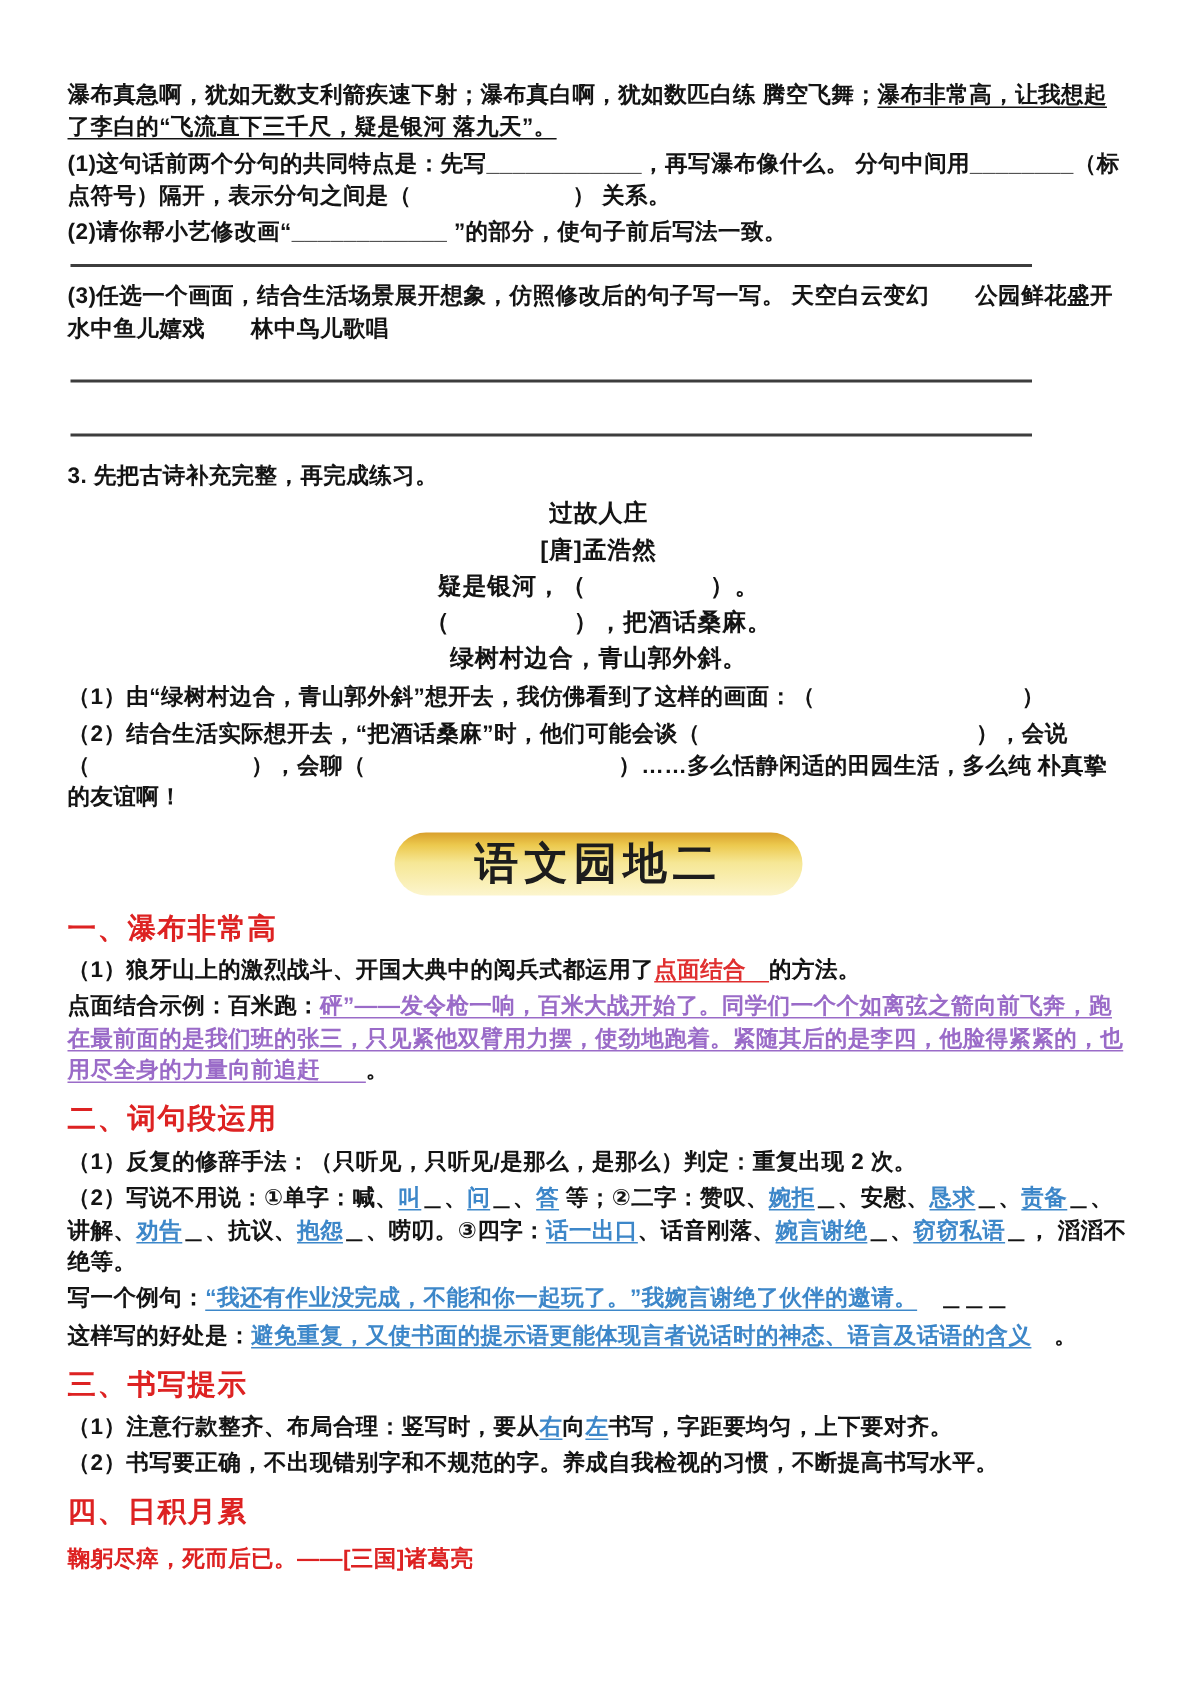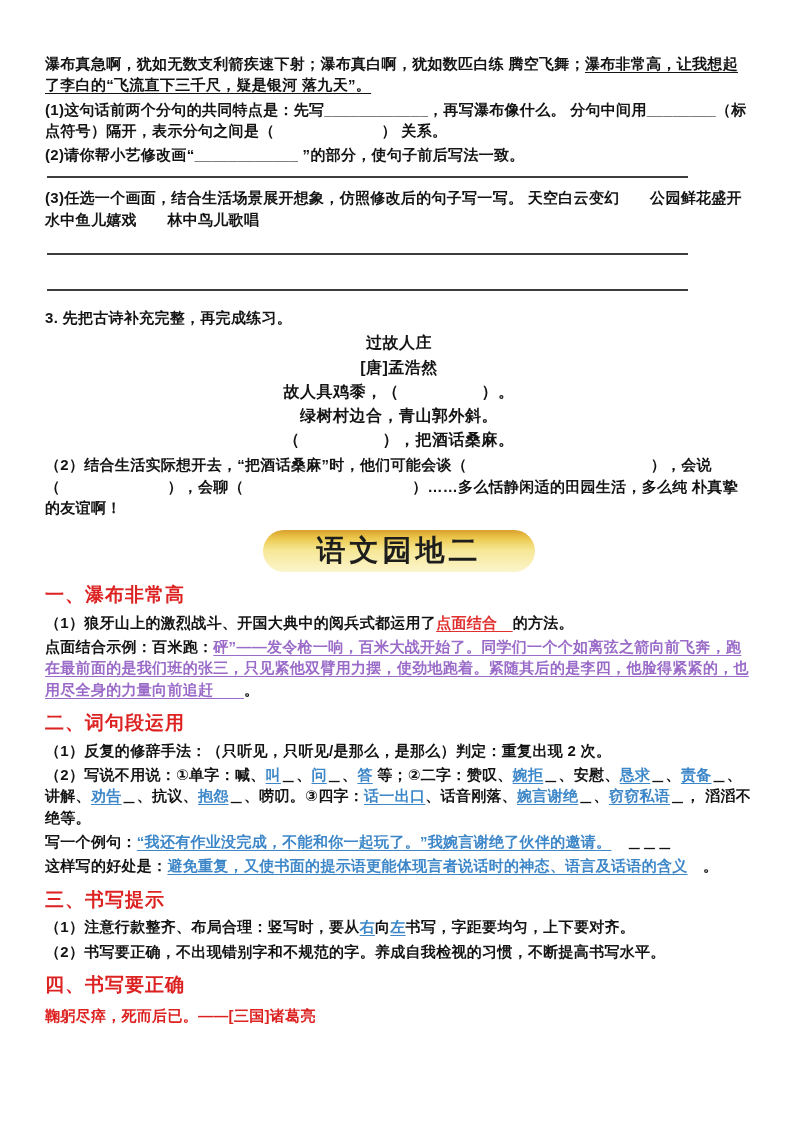--- a/index.html
+++ b/index.html
@@ -43,34 +43,35 @@
       <div class="p"><span class="s-k">瀑布真急啊，犹如无数支利箭疾速下射；瀑布真白啊，犹如数匹白练 腾空飞舞；</span><span class="s-ku">瀑布非常高，让我想起了李白的“飞流直下三千尺，疑是银河 落九天”。</span></div>
       <div class="p"><span class="s-k">(1)这句话前两个分句的共同特点是：先写____________，再写瀑布像什么。 分句中间用________（标点符号）隔开，表示分句之间是（　　　　　　　） 关系。</span></div>
       <div class="p"><span class="s-k">(2)请你帮小艺修改画“____________ ”的部分，使句子前后写法一致。</span></div>
       <div class="rule"></div>
       <div class="p"><span class="s-k">(3)任选一个画面，结合生活场景展开想象，仿照修改后的句子写一写。 天空白云变幻　　公园鲜花盛开　　水中鱼儿嬉戏　　林中鸟儿歌唱</span></div>
       <div class="rule sp-lg"></div>
       <div class="rule sp-xl"></div>
       <div class="p sp-md"><span class="s-k">3. 先把古诗补充完整，再完成练习。</span></div>
       <div class="center"><span class="s-k">过故人庄</span></div>
       <div class="center"><span class="s-k">[唐]孟浩然</span></div>
-      <div class="center"><span class="s-k">故人具鸡黍，（　　　　　）。</span></div>
+      <div class="center"><span class="s-k">疑是银河，（　　　　　）。</span></div>
+      <div class="center"><span class="s-k">（　　　　　），把酒话桑麻。</span></div>
       <div class="center"><span class="s-k">绿树村边合，青山郭外斜。</span></div>
-      <div class="center"><span class="s-k">（　　　　　），把酒话桑麻。</span></div>
+      <div class="p"><span class="s-k">（1）由“绿树村边合，青山郭外斜”想开去，我仿佛看到了这样的画面：（　　　　　　　　　）</span></div>
       <div class="p"><span class="s-k">（2）结合生活实际想开去，“把酒话桑麻”时，他们可能会谈（　　　　　　　　　　　　），会说（　　　　　　　），会聊（　　　　　　　　　　　）……多么恬静闲适的田园生活，多么纯 朴真挚的友谊啊！</span></div>
     </div>
   <div class="badge">语文园地二</div>
   <div id="blocks-bottom">
       <div class="h2"><span class="s-r">一、瀑布非常高</span></div>
       <div class="p"><span class="s-k">（1）狼牙山上的激烈战斗、开国大典中的阅兵式都运用了</span><span class="s-ru">点面结合　</span><span class="s-k">的方法。</span></div>
       <div class="p"><span class="s-k">点面结合示例：百米跑：</span><span class="s-pu">砰”——发令枪一响，百米大战开始了。同学们一个个如离弦之箭向前飞奔，跑在最前面的是我们班的张三，只见紧他双臂用力摆，使劲地跑着。紧随其后的是李四，他脸得紧紧的，也用尽全身的力量向前追赶　　</span><span class="s-k">。</span></div>
       <div class="h2"><span class="s-r">二、词句段运用</span></div>
       <div class="p"><span class="s-k">（1）反复的修辞手法：（只听见，只听见/是那么，是那么）判定：重复出现 2 次。</span></div>
       <div class="p"><span class="s-k">（2）写说不用说：①单字：喊、</span><span class="s-bu">叫</span><span class="s-k">＿、</span><span class="s-bu">问</span><span class="s-k">＿、</span><span class="s-bu">答</span><span class="s-k"> 等；②二字：赞叹、</span><span class="s-bu">婉拒</span><span class="s-k">＿、安慰、</span><span class="s-bu">恳求</span><span class="s-k">＿、</span><span class="s-bu">责备</span><span class="s-k">＿、 讲解、</span><span class="s-bu">劝告</span><span class="s-k">＿、抗议、</span><span class="s-bu">抱怨</span><span class="s-k">＿、唠叨。③四字：</span><span class="s-bu">话一出口</span><span class="s-k">、话音刚落、</span><span class="s-bu">婉言谢绝</span><span class="s-k">＿、</span><span class="s-bu">窃窃私语</span><span class="s-k">＿， 滔滔不绝等。</span></div>
       <div class="p"><span class="s-k">写一个例句：</span><span class="s-bu">“我还有作业没完成，不能和你一起玩了。”我婉言谢绝了伙伴的邀请。</span><span class="s-k">　＿＿＿</span></div>
       <div class="p"><span class="s-k">这样写的好处是：</span><span class="s-bu">避免重复，又使书面的提示语更能体现言者说话时的神态、语言及话语的含义</span><span class="s-k">　。</span></div>
       <div class="h2"><span class="s-r">三、书写提示</span></div>
       <div class="p"><span class="s-k">（1）注意行款整齐、布局合理：竖写时，要从</span><span class="s-bu">右</span><span class="s-k">向</span><span class="s-bu">左</span><span class="s-k">书写，字距要均匀，上下要对齐。</span></div>
       <div class="p"><span class="s-k">（2）书写要正确，不出现错别字和不规范的字。养成自我检视的习惯，不断提高书写水平。</span></div>
-      <div class="h2"><span class="s-r">四、书写要正确</span></div>
+      <div class="h2"><span class="s-r">四、日积月累</span></div>
       <div class="p loose"><span class="s-r">鞠躬尽瘁，死而后已。——[三国]诸葛亮</span></div>
     </div>
 </div>
 
 </body></html>

